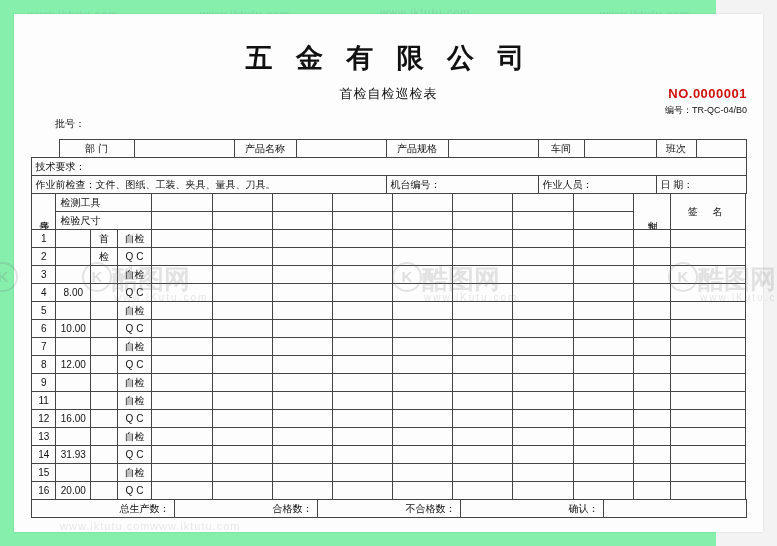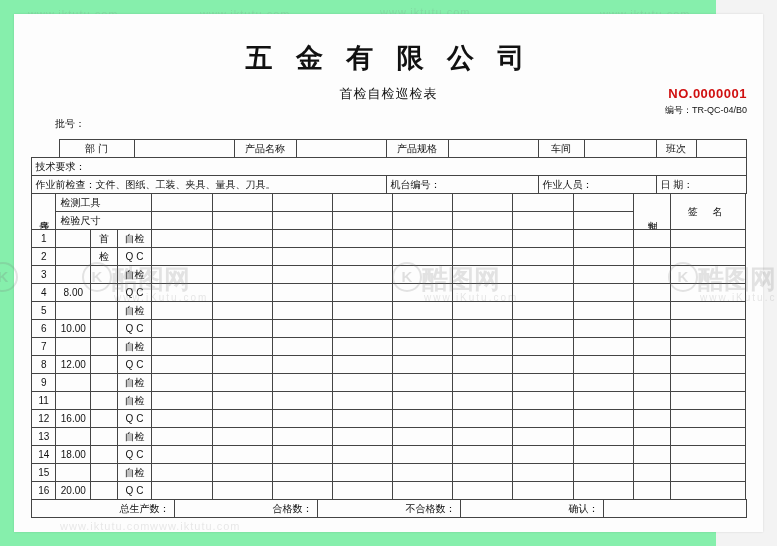--- a/index.html
+++ b/index.html
@@ -450,21 +450,21 @@
             <td></td>
             <td></td>
             <td></td>
             <td></td>
             <td></td>
             <td></td>
             <td></td>
           </tr>
           <tr>
             <td class="c seq">14</td>
-            <td class="c">18.00</td>
+            <td class="c">31.93</td>
             <td class="c"></td>
             <td class="c">Q C</td>
             <td></td>
             <td></td>
             <td></td>
             <td></td>
             <td></td>
             <td></td>
             <td></td>
             <td></td>

